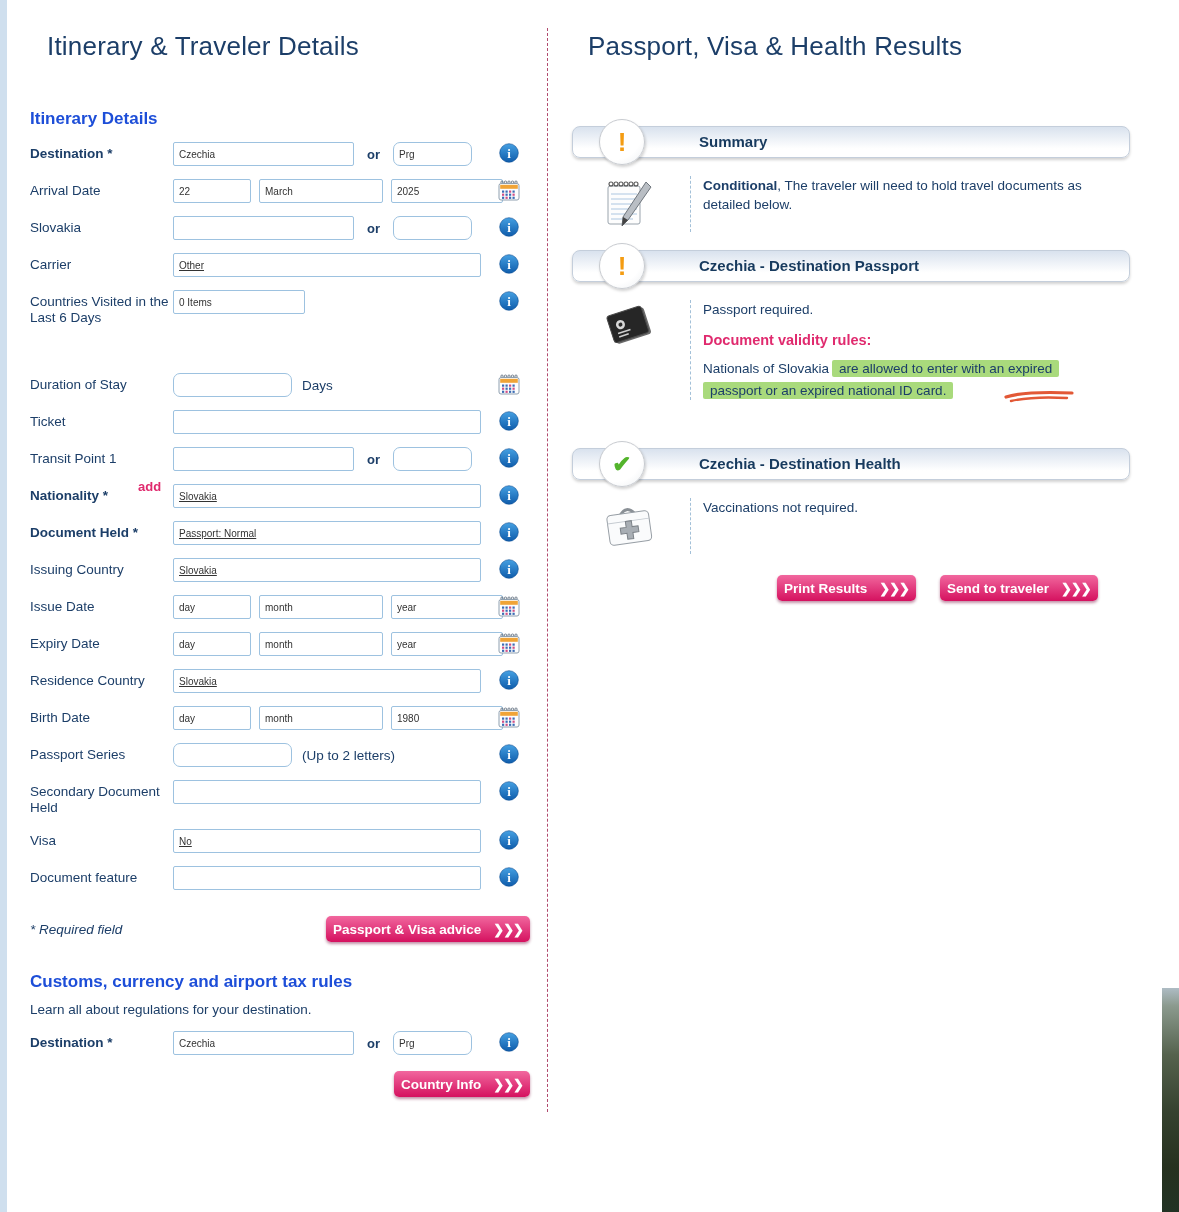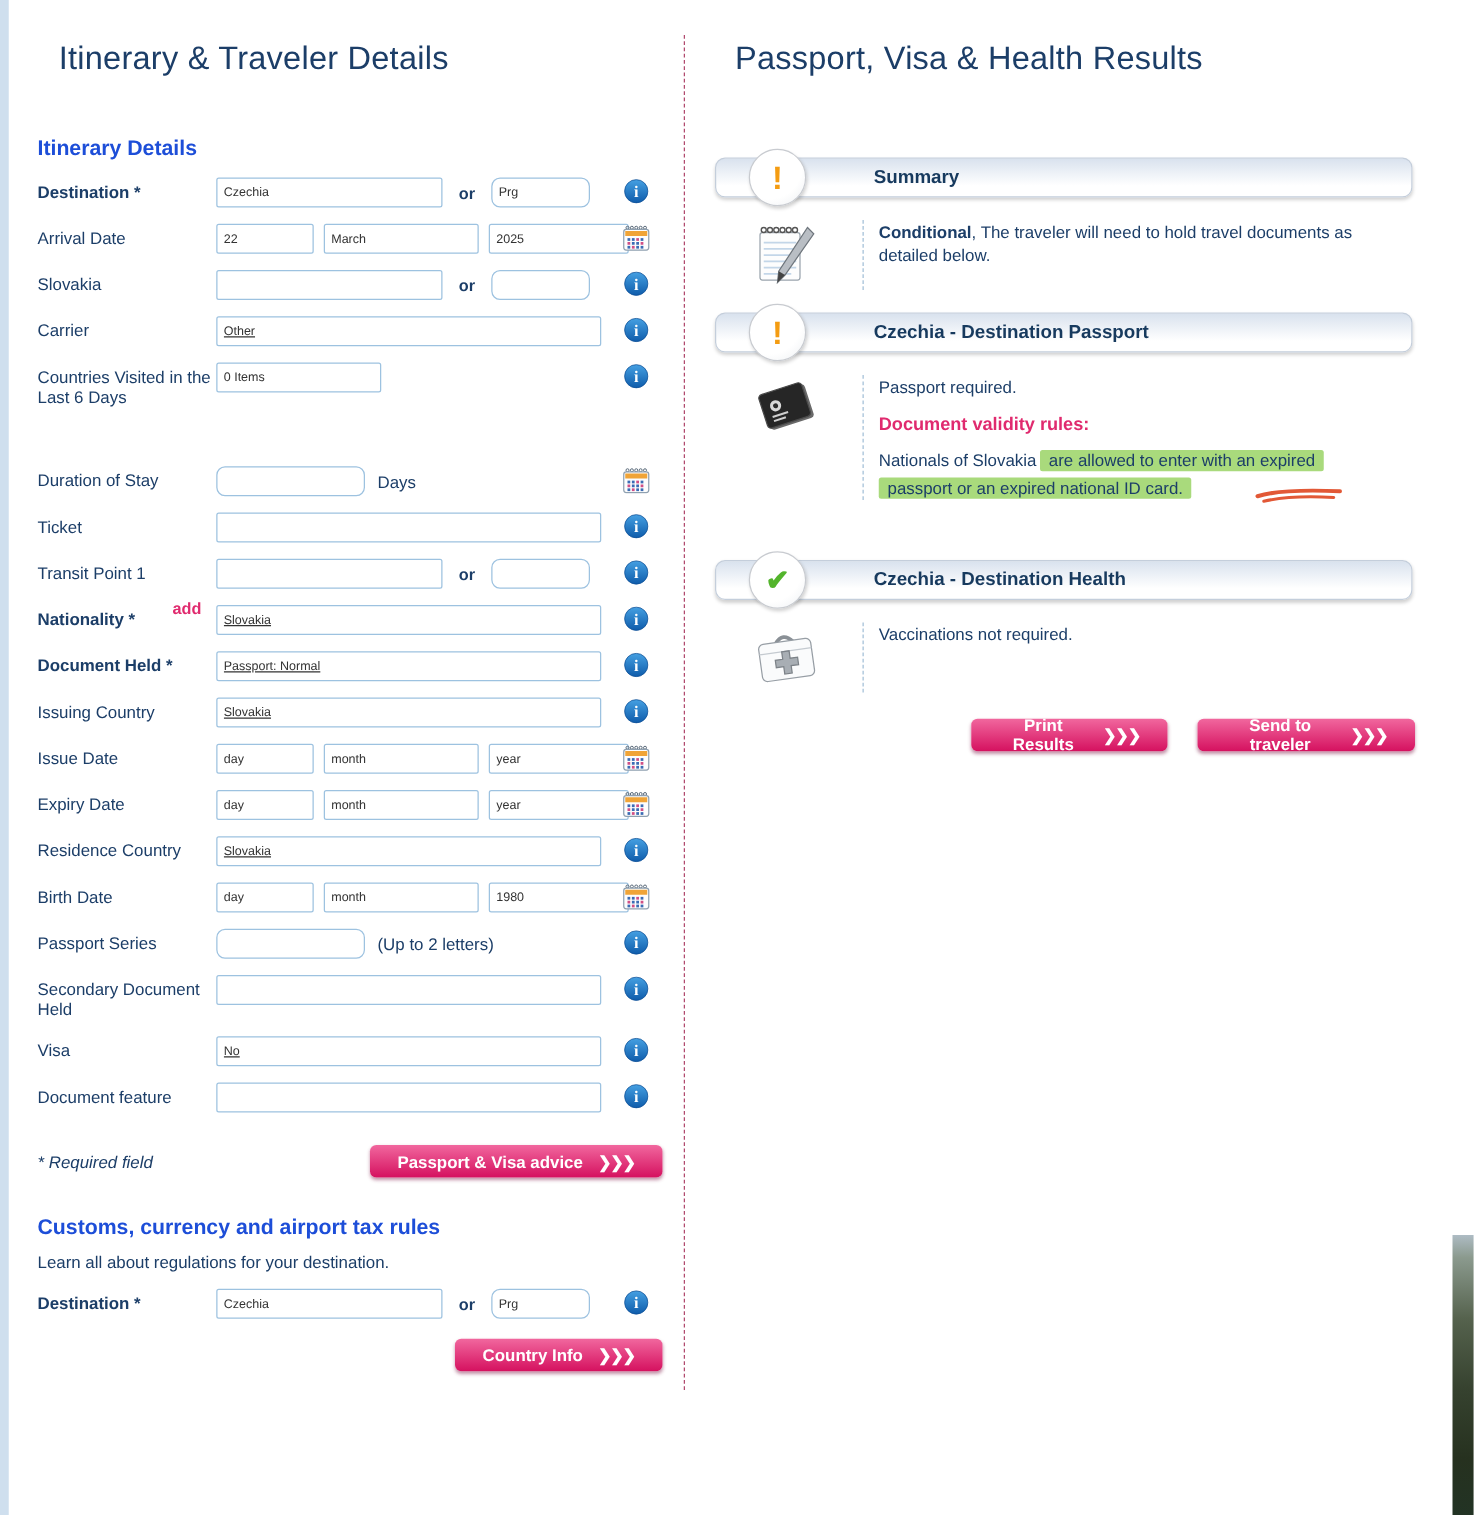--- a/index.html
+++ b/index.html
@@ -32,21 +32,21 @@
   .or{font-weight:bold;color:#1c3e68;font-size:13px;margin:0 13px;}
   .suffix{font-size:13.5px;color:#1c3e68;margin-left:10px;}
   .add-link{position:absolute;left:108px;top:32px;color:#e02a6e;font-weight:bold;font-size:13px;cursor:pointer;}
   .icon-right{position:absolute;right:11px;top:1px;width:20px;height:20px;cursor:pointer;}
   .cal-right{position:absolute;right:10px;top:1px;width:22px;height:21px;cursor:pointer;}
   .gap-after{margin-bottom:47px;}
   
   .advice-row{display:flex;justify-content:space-between;align-items:center;margin-top:26px;width:500px;}
   .req-note{font-style:italic;font-size:13.5px;color:#1c3e68;}
   .pinkbtn{display:inline-flex;align-items:center;background:linear-gradient(#f1679e,#d5115f);
-    border:0;border-radius:5px;color:#fff;font-weight:bold;font-size:13.5px;height:26px;padding:0 22px;
+    border:0;border-radius:5px;color:#fff;font-weight:bold;font-size:13.5px;height:26px;padding:0 7px;
     box-shadow:0 2px 3px rgba(120,10,60,.45);cursor:pointer;font-family:"Liberation Sans",sans-serif;}
   .chev{margin-left:12px;letter-spacing:-1px;font-size:13px;font-weight:bold;}
   .customs-h{margin:30px 0 10px 0;}
   .customs-sub{font-size:13.5px;color:#1c3e68;margin:0 0 14px 0;}
   .cinfo-row{display:flex;justify-content:flex-end;margin-top:16px;width:500px;}
   
   .bar{position:relative;height:30px;width:556px;border:1px solid #c4cedb;border-radius:8px;
        background:linear-gradient(#d9e2ee,#ffffff 72%);box-shadow:0 2px 3px rgba(0,0,0,.18);}
   .bar-circle{position:absolute;left:26px;top:-8px;width:44px;height:44px;border-radius:50%;
        background:radial-gradient(circle at 35% 30%,#ffffff 62%,#eceff2);border:1px solid #c8cbd0;

